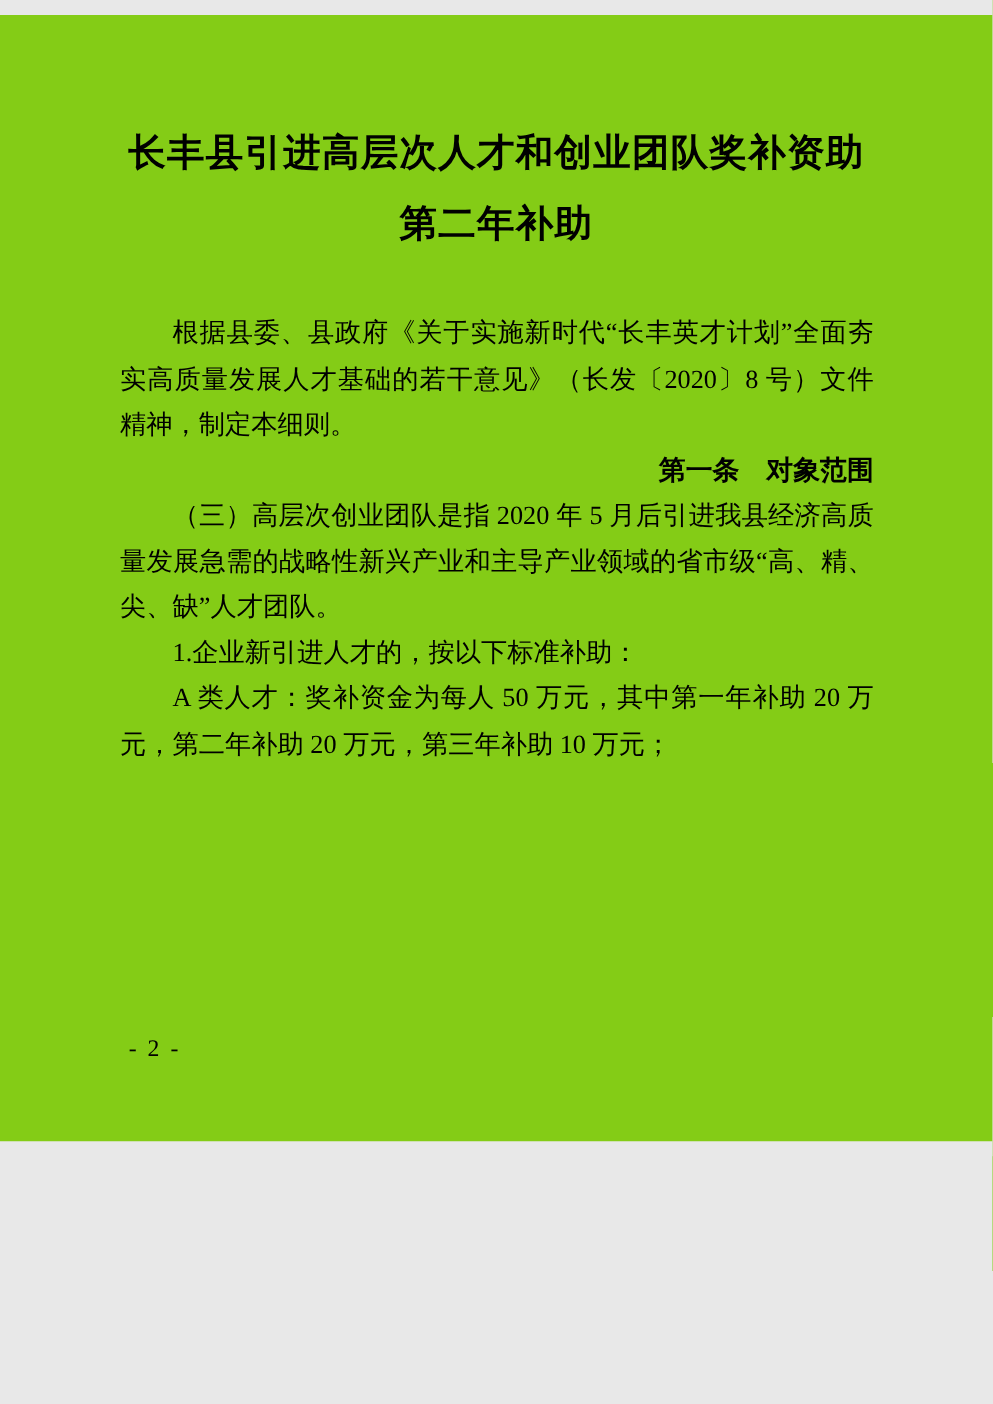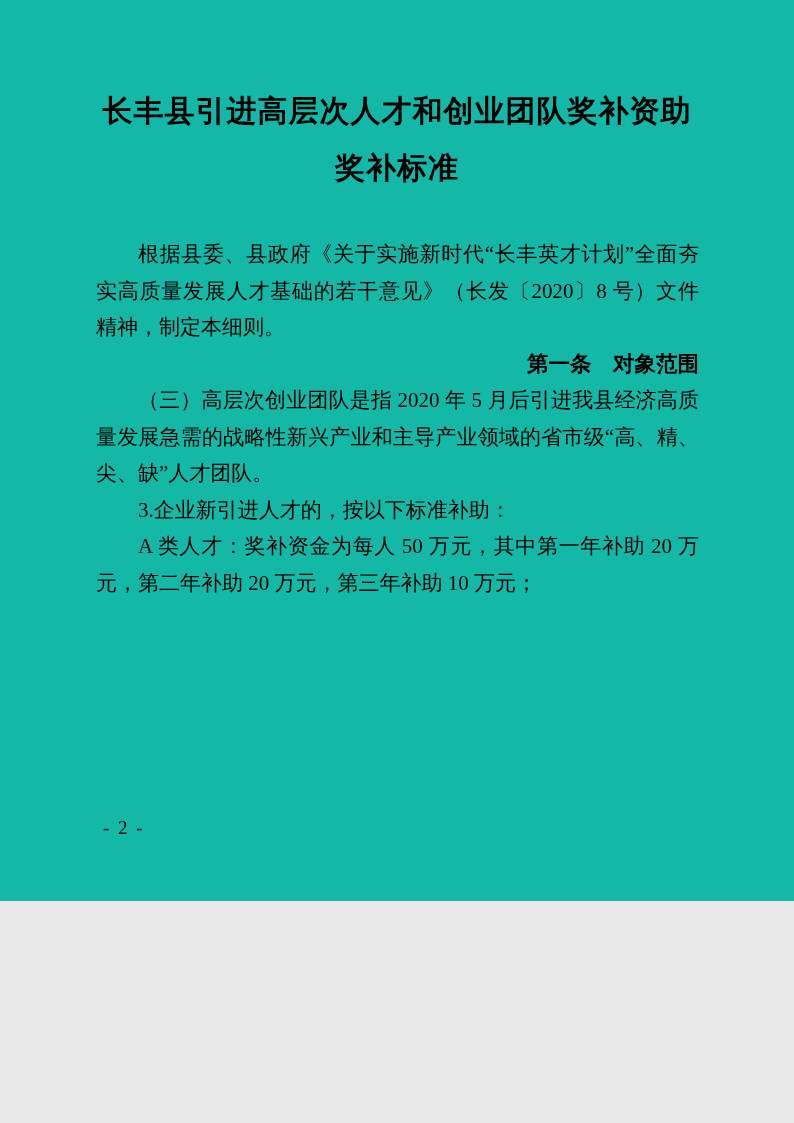--- a/index.html
+++ b/index.html
@@ -4,22 +4,22 @@
 <style>
   html, body {
     margin: 0;
     padding: 0;
     background: #e8e8e8;
   }
   .page {
     position: relative;
     width: 794px;
     height: 901px;
-    margin: 0 auto;
-    background: #14b8a6;
+    margin: 12px auto;
+    background: #84cc16;
     color: #000000;
     font-family: "Liberation Serif", "DejaVu Serif", serif;
     overflow: hidden;
     box-sizing: border-box;
   }
   .title-block {
     padding-top: 82px;
     text-align: center;
   }
   .title-line {
@@ -55,27 +55,27 @@
     font-family: "Liberation Serif", "DejaVu Serif", serif;
   }
 </style>
 </head>
 <body>
 
 <div class="page">
 
   <div class="title-block">
     <div class="title-line">长丰县引进高层次人才和创业团队奖补资助</div>
-    <div class="title-line">奖补标准</div>
+    <div class="title-line">第二年补助</div>
   </div>
 
   <div class="content">
 
   <p class="body-para">根据县委、县政府《关于实施新时代“长丰英才计划”全面夯实高质量发展人才基础的若干意见》（长发〔2020〕8 号）文件精神，制定本细则。</p>
       <p class="heading-para">第一条　对象范围</p>
       <p class="body-para">（三）高层次创业团队是指 2020 年 5 月后引进我县经济高质量发展急需的战略性新兴产业和主导产业领域的省市级“高、精、尖、缺”人才团队。</p>
-      <p class="body-para">3.企业新引进人才的，按以下标准补助：</p>
+      <p class="body-para">1.企业新引进人才的，按以下标准补助：</p>
       <p class="body-para">A 类人才：奖补资金为每人 50 万元，其中第一年补助 20 万元，第二年补助 20 万元，第三年补助 10 万元；</p>
     </div>
 
   <div class="page-number">- 2 -</div>
 
 </div>
 
 </body></html>

